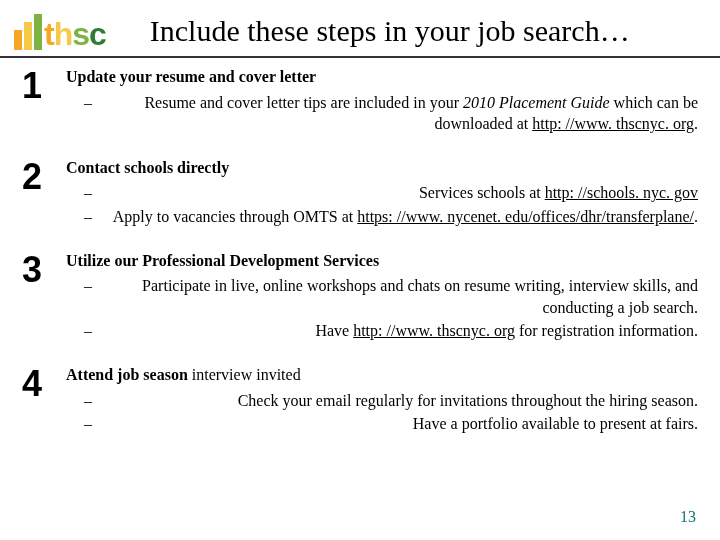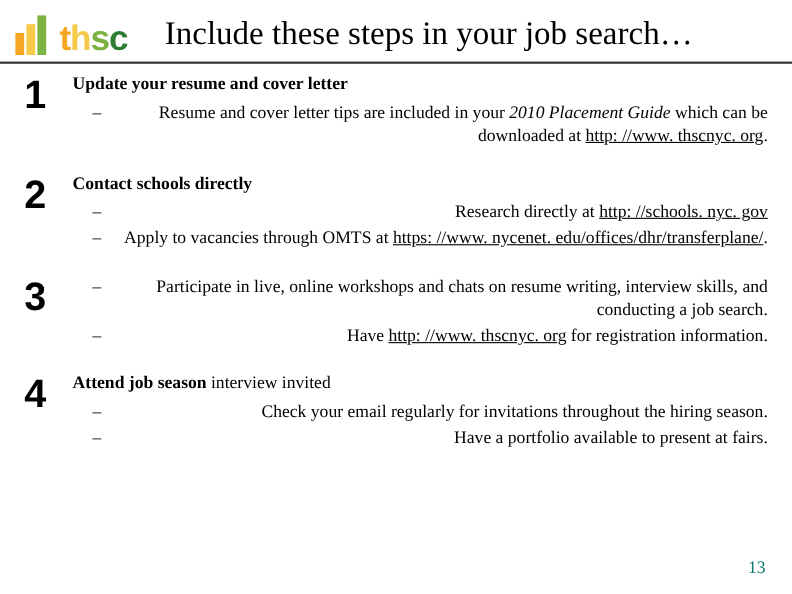--- a/index.html
+++ b/index.html
@@ -13,22 +13,21 @@
   }
   .header {
     display: flex;
     align-items: flex-end;
     padding: 14px 14px 6px 14px;
     border-bottom: 2px solid #333;
   }
   .logo {
     display: flex;
     align-items: flex-end;
-    margin-right: 10px;
-    gap: 10px;
+    margin-right: 20px;
   }
   .logo-bars {
     display: flex;
     align-items: flex-end;
     gap: 2px;
     margin-right: 2px;
   }
   .bar {
     width: 8px;
     border-radius: 0;
@@ -138,29 +137,30 @@
         <div class="bullet"><span>Resume and cover letter tips are included in your </span><span class="italic">2010 Placement Guide </span><span>which can be downloaded at </span><span class="link">http: //www. thscnyc. org</span><span>. </span></div>
       </div>
     </div>
   </div>
 
   <div class="step">
     <div class="num">2</div>
     <div class="body">
       <div class="heading"><span>Contact schools directly</span><span class="light"></span></div>
       <div class="bullets">
-        <div class="bullet"><span>Research directly at </span><span class="link">http: //schools. nyc. gov</span><span></span></div>
+        <div class="bullet"><span>Services schools at </span><span class="link">http: //schools. nyc. gov</span><span></span></div>
         <div class="bullet"><span>Apply to vacancies through OMTS at </span><span class="link">https: //www. nycenet. edu/offices/dhr/transferplane/</span><span>. </span></div>
       </div>
     </div>
   </div>
 
   <div class="step">
     <div class="num">3</div>
     <div class="body">
+      <div class="heading"><span>Utilize our Professional Development Services</span><span class="light"></span></div>
       <div class="bullets">
         <div class="bullet"><span>Participate in live, online workshops and chats on resume writing, interview skills, and conducting a job search.</span></div>
         <div class="bullet"><span>Have </span><span class="link">http: //www. thscnyc. org</span><span>  for registration information.</span></div>
       </div>
     </div>
   </div>
 
   <div class="step">
     <div class="num">4</div>
     <div class="body">

